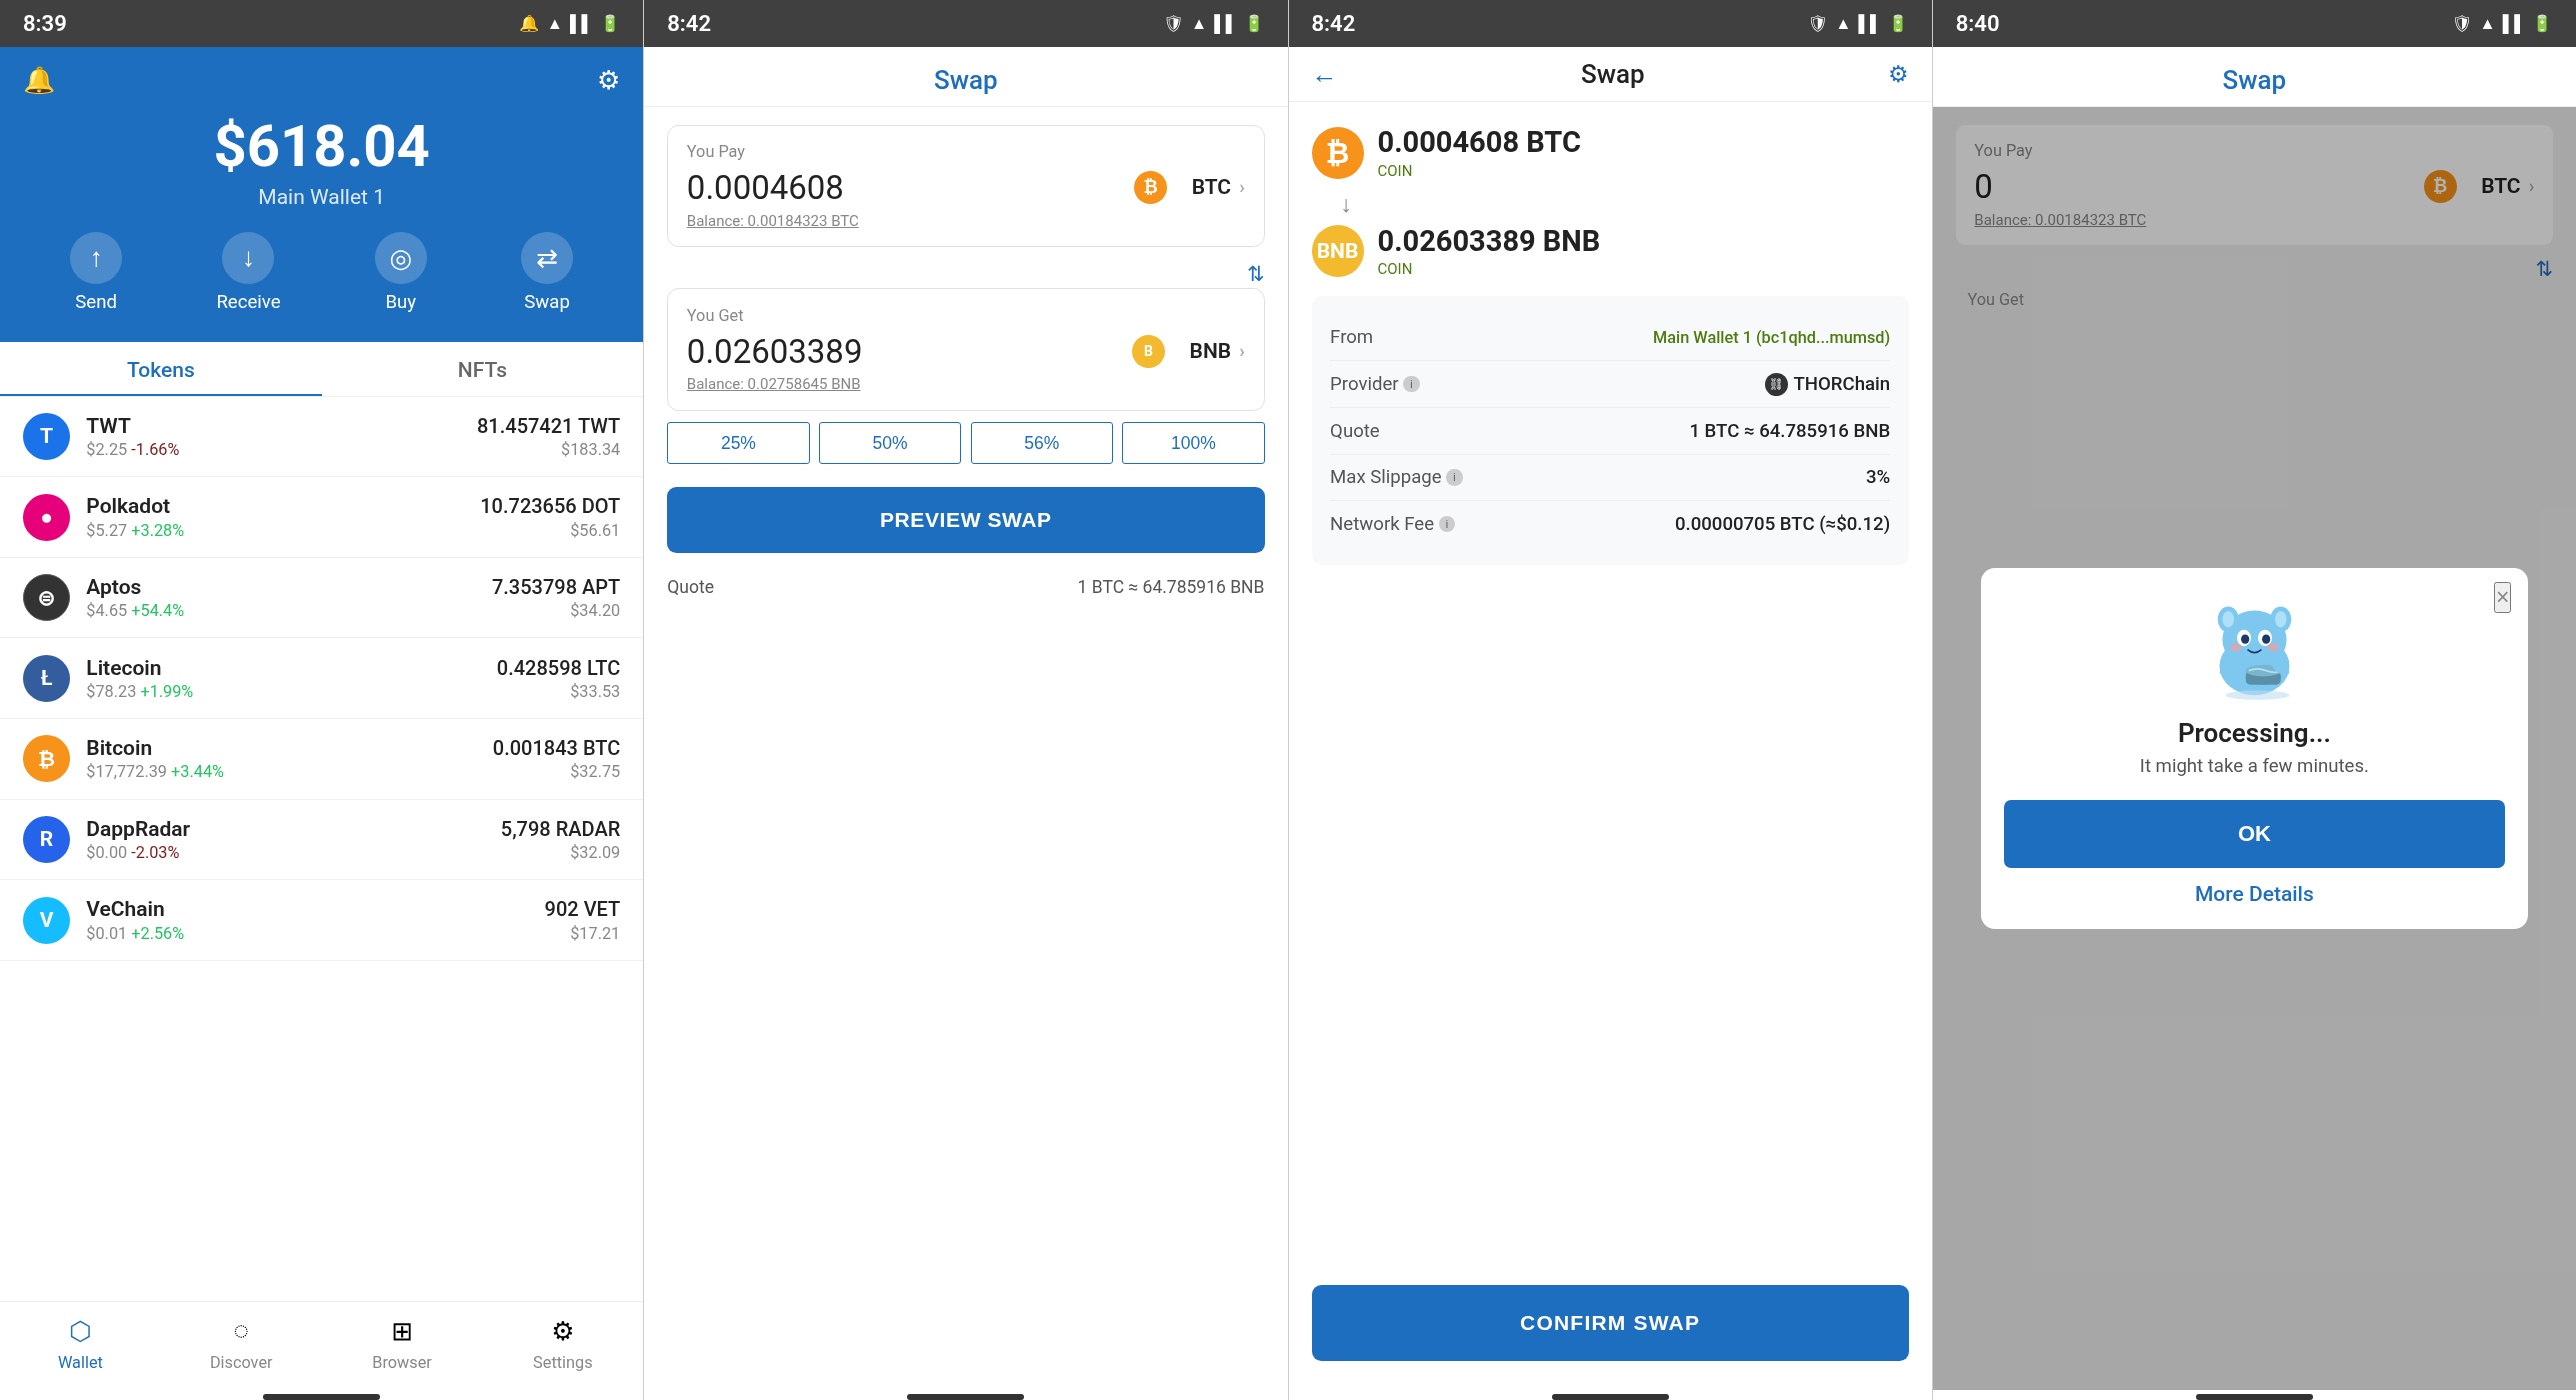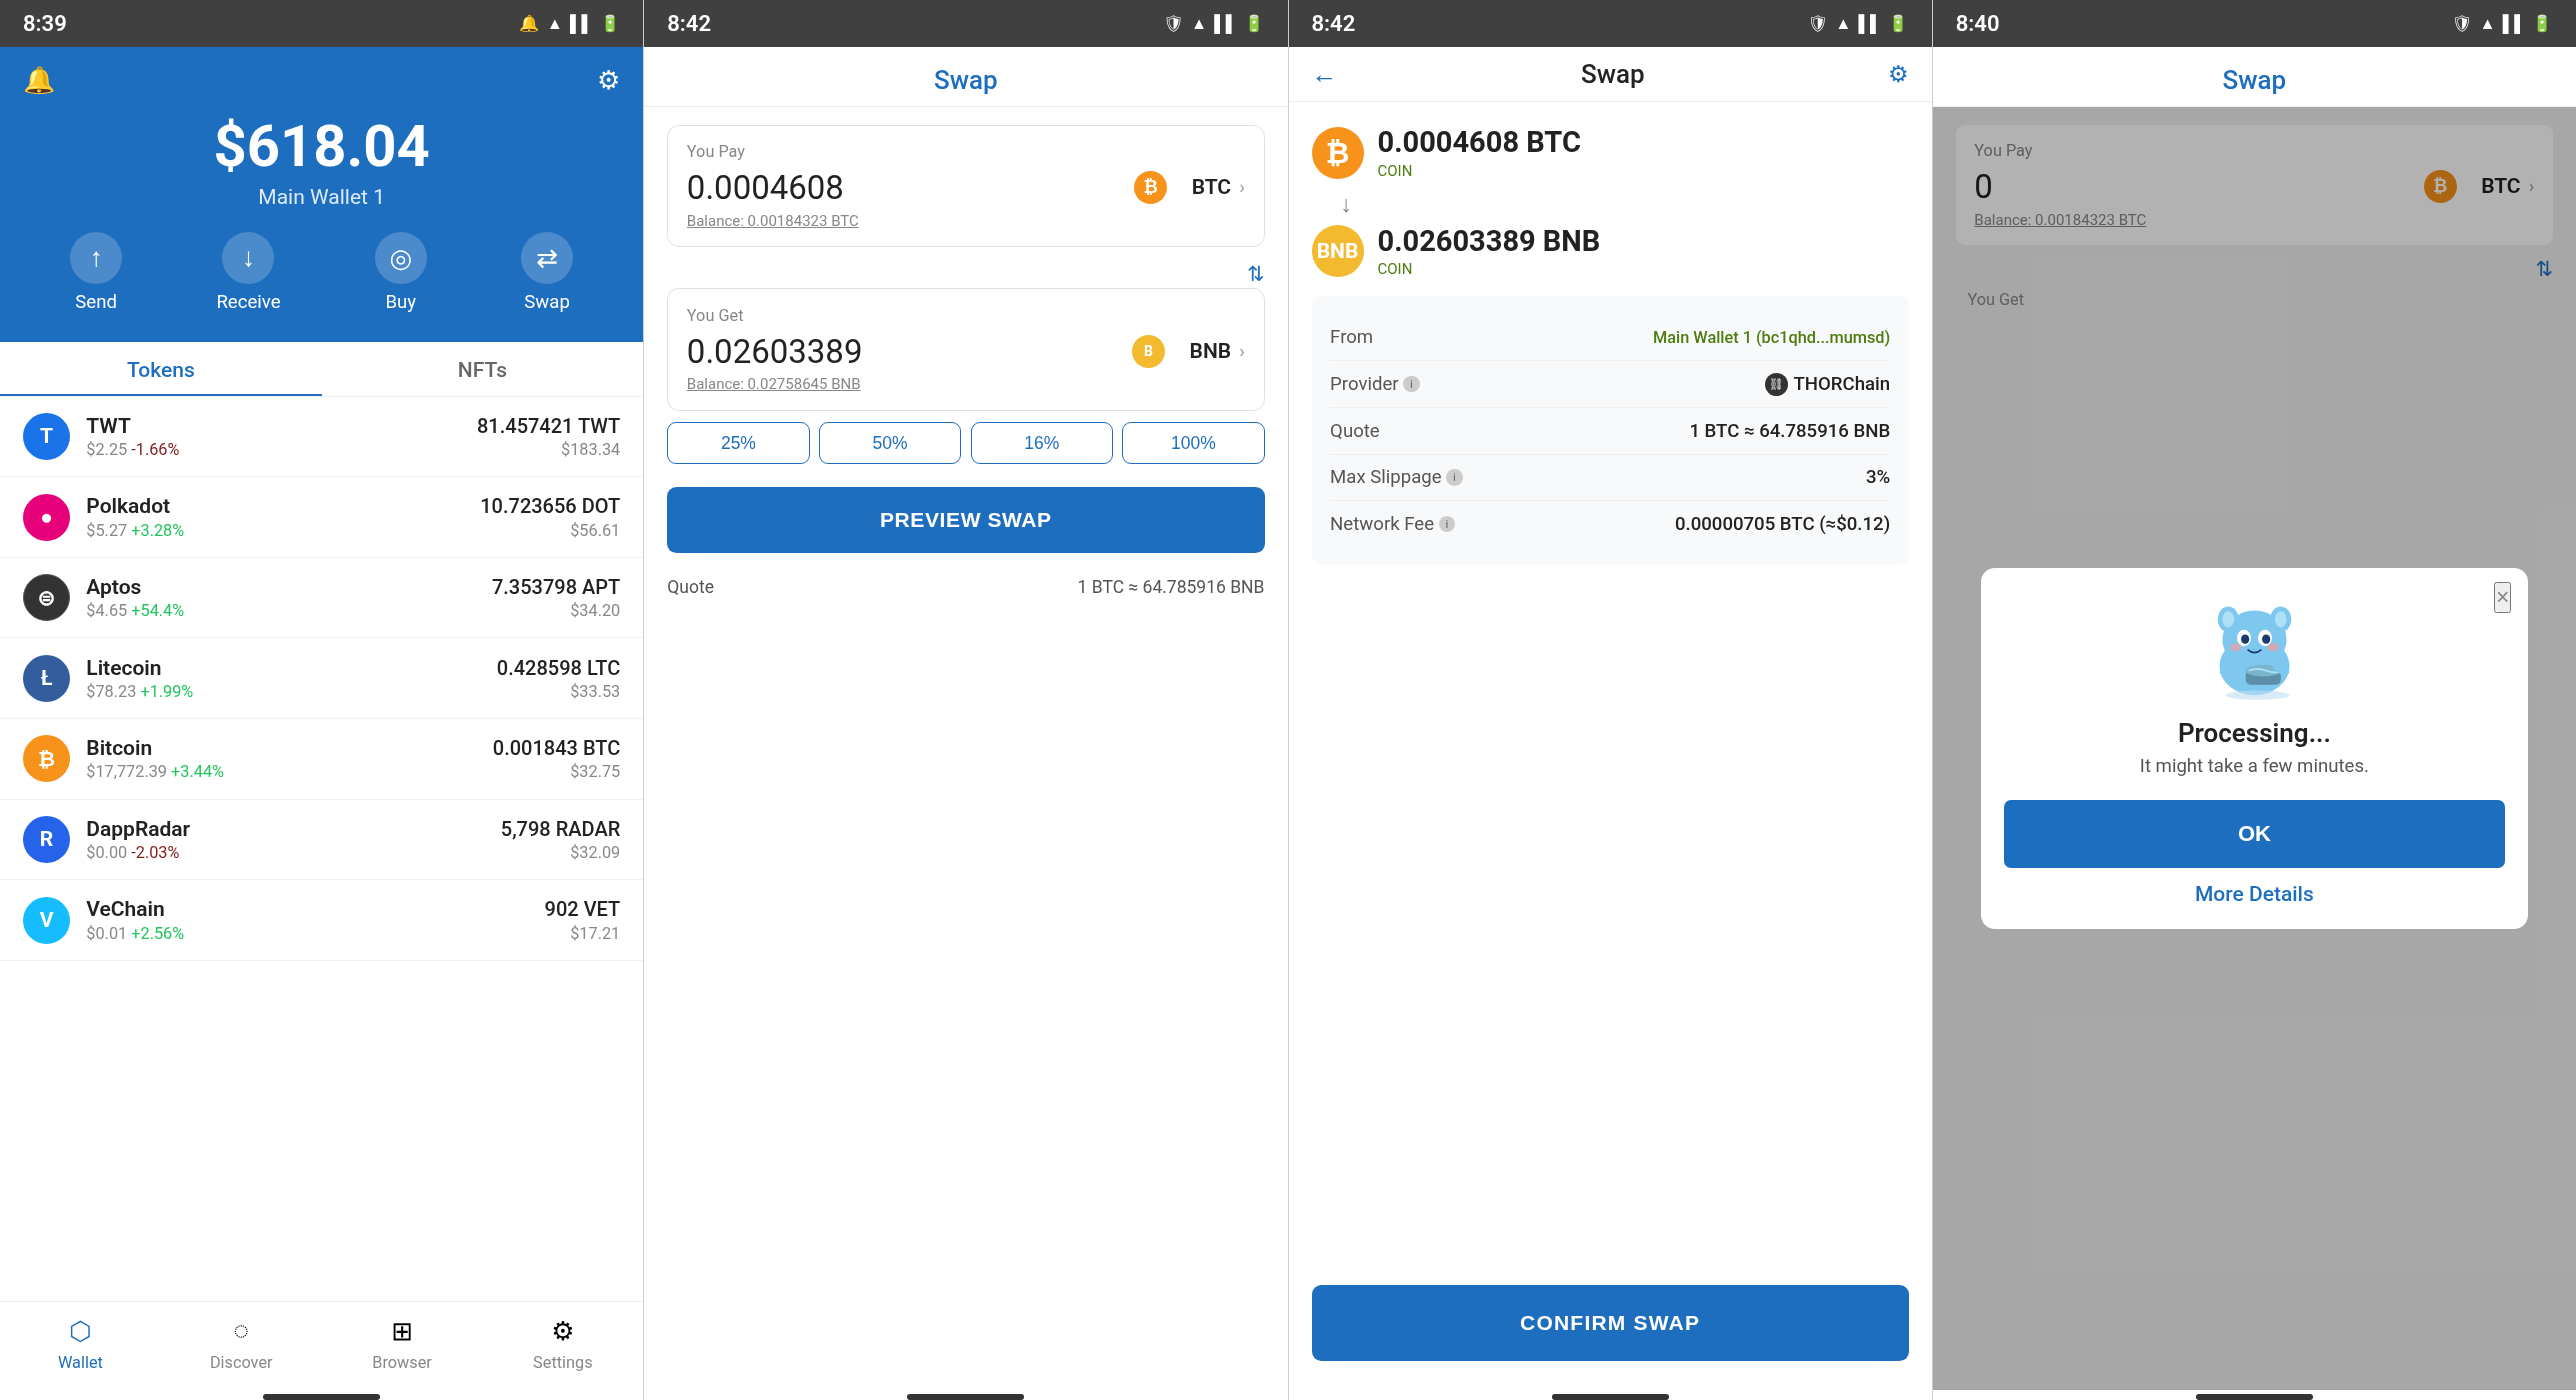--- a/index.html
+++ b/index.html
@@ -276,21 +276,21 @@
     }
     .pct-buttons {
       display: flex;
       gap: 9.3px;
       margin: 11.7px 0;
     }
     .pct-btn {
       flex: 1;
       padding: 9.3px;
       border: 0.6px solid #1e6ebf;
-      border-radius: 9px;
+      border-radius: 3px;
       text-align: center;
       font-size: 17.5px;
       color: #1e6ebf;
       background: #fff;
     }
     .preview-btn {
       width: 100%;
       padding: 21px;
       background: #1e6ebf;
       color: #fff;
@@ -741,21 +741,21 @@
           <span class="chevron-right">›</span>
         </div>
       </div>
       <div class="swap-balance">Balance: 0.02758645 BNB</div>
     </div>
 
     
     <div class="pct-buttons">
       <button class="pct-btn">25%</button>
       <button class="pct-btn">50%</button>
-      <button class="pct-btn">16%</button>
+      <button class="pct-btn">56%</button>
       <button class="pct-btn">100%</button>
     </div>
 
     
     <button class="preview-btn">PREVIEW SWAP</button>
 
     
     <div class="quote-row">
       <span>Quote</span>
       <span>1 BTC ≈ 64.785916 BNB</span>

